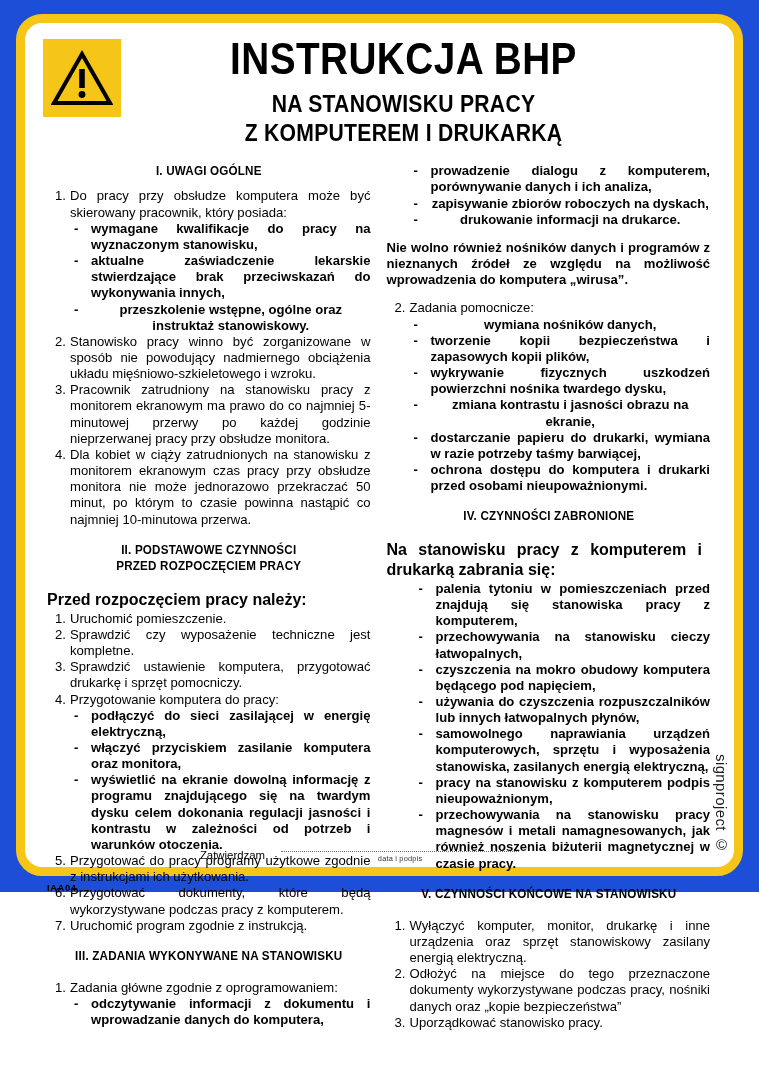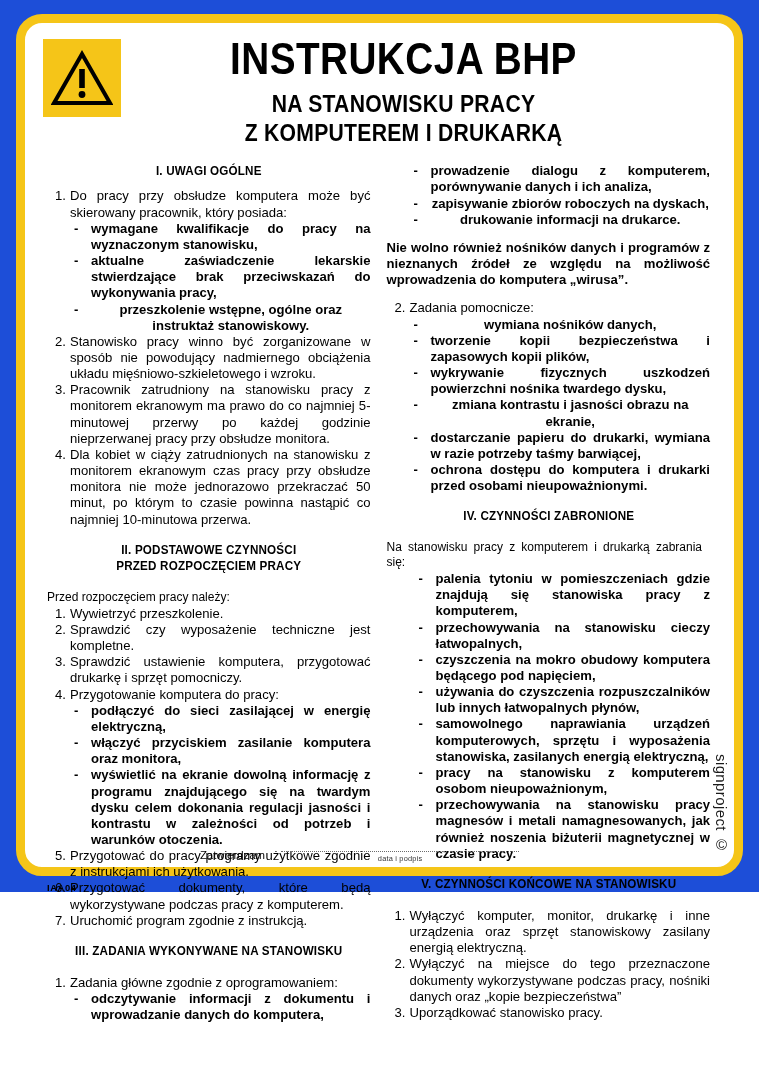--- a/index.html
+++ b/index.html
@@ -103,23 +103,24 @@
     letter-spacing: 0.2px;
     transform: scaleX(0.94);
     margin: 0 0 9px 0;
     line-height: 1.3;
     white-space: nowrap;
   }
   .sec-head.two-line { white-space: normal; }
 
   p.lead {
     margin: 0 8px 1px 0;
-    font-size: 12px;
+    font-size: 16px;
     line-height: 1.235;
     text-align: justify;
+    font-weight: bold;
   }
   p.lead.nojust { text-align: left; }
 
   p.bold-warn {
     margin: 12px 0 12px 0;
     font-size: 13.1px;
     line-height: 1.235;
     text-align: justify;
     font-weight: 700;
   }
@@ -258,21 +259,21 @@
       <div class="col col-left">
 
         <div class="sec-head">I. UWAGI OGÓLNE</div>
 
         <ol class="num">
           <li>
             <span class="marker">1.</span>
             <span>Do pracy przy obsłudze komputera może być skierowany pracownik, który posiada:</span>
             <ul class="dash">
               <li>wymagane kwalifikacje do pracy na wyznaczonym stanowisku,</li>
-              <li>aktualne zaświadczenie lekarskie stwierdzające brak przeciwskazań do wykonywania pracy,</li>
+              <li>aktualne zaświadczenie lekarskie stwierdzające brak przeciwskazań do wykonywania innych,</li>
               <li class="nojust">przeszkolenie wstępne, ogólne oraz instruktaż stanowiskowy.</li>
             </ul>
           </li>
           <li>
             <span class="marker">2.</span>
             <span>Stanowisko pracy winno być zorganizowane w sposób nie powodujący nadmiernego obciążenia układu mięśniowo-szkieletowego i wzroku.</span>
           </li>
           <li>
             <span class="marker">3.</span>
             <span>Pracownik zatrudniony na stanowisku pracy z monitorem ekranowym ma prawo do co najmniej 5-minutowej przerwy po każdej godzinie nieprzerwanej pracy przy obsłudze monitora.</span>
@@ -288,21 +289,21 @@
         <div class="sec-head two-line" style="margin-bottom:0;">II. PODSTAWOWE CZYNNOŚCI</div>
         <div class="sec-head two-line">PRZED ROZPOCZĘCIEM PRACY</div>
 
         <div class="sp-s"></div>
 
         <p class="lead nojust">Przed rozpoczęciem pracy należy:</p>
 
         <ol class="num">
           <li class="nojust">
             <span class="marker">1.</span>
-            <span>Wywietrzyć przeszkolenie.</span>
+            <span>Uruchomić pomieszczenie.</span>
           </li>
           <li>
             <span class="marker">2.</span>
             <span>Sprawdzić czy wyposażenie techniczne jest kompletne.</span>
           </li>
           <li>
             <span class="marker">3.</span>
             <span>Sprawdzić ustawienie komputera, przygotować drukarkę i sprzęt pomocniczy.</span>
           </li>
           <li class="nojust">
@@ -373,43 +374,43 @@
 
         <div class="sp-m"></div>
 
         <div class="sec-head">IV. CZYNNOŚCI ZABRONIONE</div>
 
         <div class="sp-s"></div>
 
         <p class="lead">Na stanowisku pracy z komputerem i drukarką zabrania się:</p>
 
         <ul class="dash indent-sub2">
-          <li>palenia tytoniu w pomieszczeniach gdzie znajdują się stanowiska pracy z komputerem,</li>
+          <li>palenia tytoniu w pomieszczeniach przed znajdują się stanowiska pracy z komputerem,</li>
           <li>przechowywania na stanowisku cieczy łatwopalnych,</li>
           <li>czyszczenia na mokro obudowy komputera będącego pod napięciem,</li>
           <li>używania do czyszczenia rozpuszczalników lub innych łatwopalnych płynów,</li>
           <li>samowolnego naprawiania urządzeń komputerowych, sprzętu i wyposażenia stanowiska, zasilanych energią elektryczną,</li>
-          <li>pracy na stanowisku z komputerem osobom nieupoważnionym,</li>
+          <li>pracy na stanowisku z komputerem podpis nieupoważnionym,</li>
           <li>przechowywania na stanowisku pracy magnesów i metali namagnesowanych, jak również noszenia biżuterii magnetycznej w czasie pracy.</li>
         </ul>
 
         <div class="sp-m"></div>
 
         <div class="sec-head">V. CZYNNOŚCI KOŃCOWE NA STANOWISKU</div>
 
         <div class="sp-s"></div>
 
         <ol class="num">
           <li>
             <span class="marker">1.</span>
             <span>Wyłączyć komputer, monitor, drukarkę i inne urządzenia oraz sprzęt stanowiskowy zasilany energią elektryczną.</span>
           </li>
           <li>
             <span class="marker">2.</span>
-            <span>Wyłączyć na miejsce do tego przeznaczone dokumenty wykorzystywane podczas pracy, nośniki danych oraz  „kopie bezpieczeństwa”</span>
+            <span>Odłożyć na miejsce do tego przeznaczone dokumenty wykorzystywane podczas pracy, nośniki danych oraz  „kopie bezpieczeństwa”</span>
           </li>
           <li class="nojust">
             <span class="marker">3.</span>
             <span>Uporządkować stanowisko pracy.</span>
           </li>
         </ol>
 
       </div>
     </div>
 

